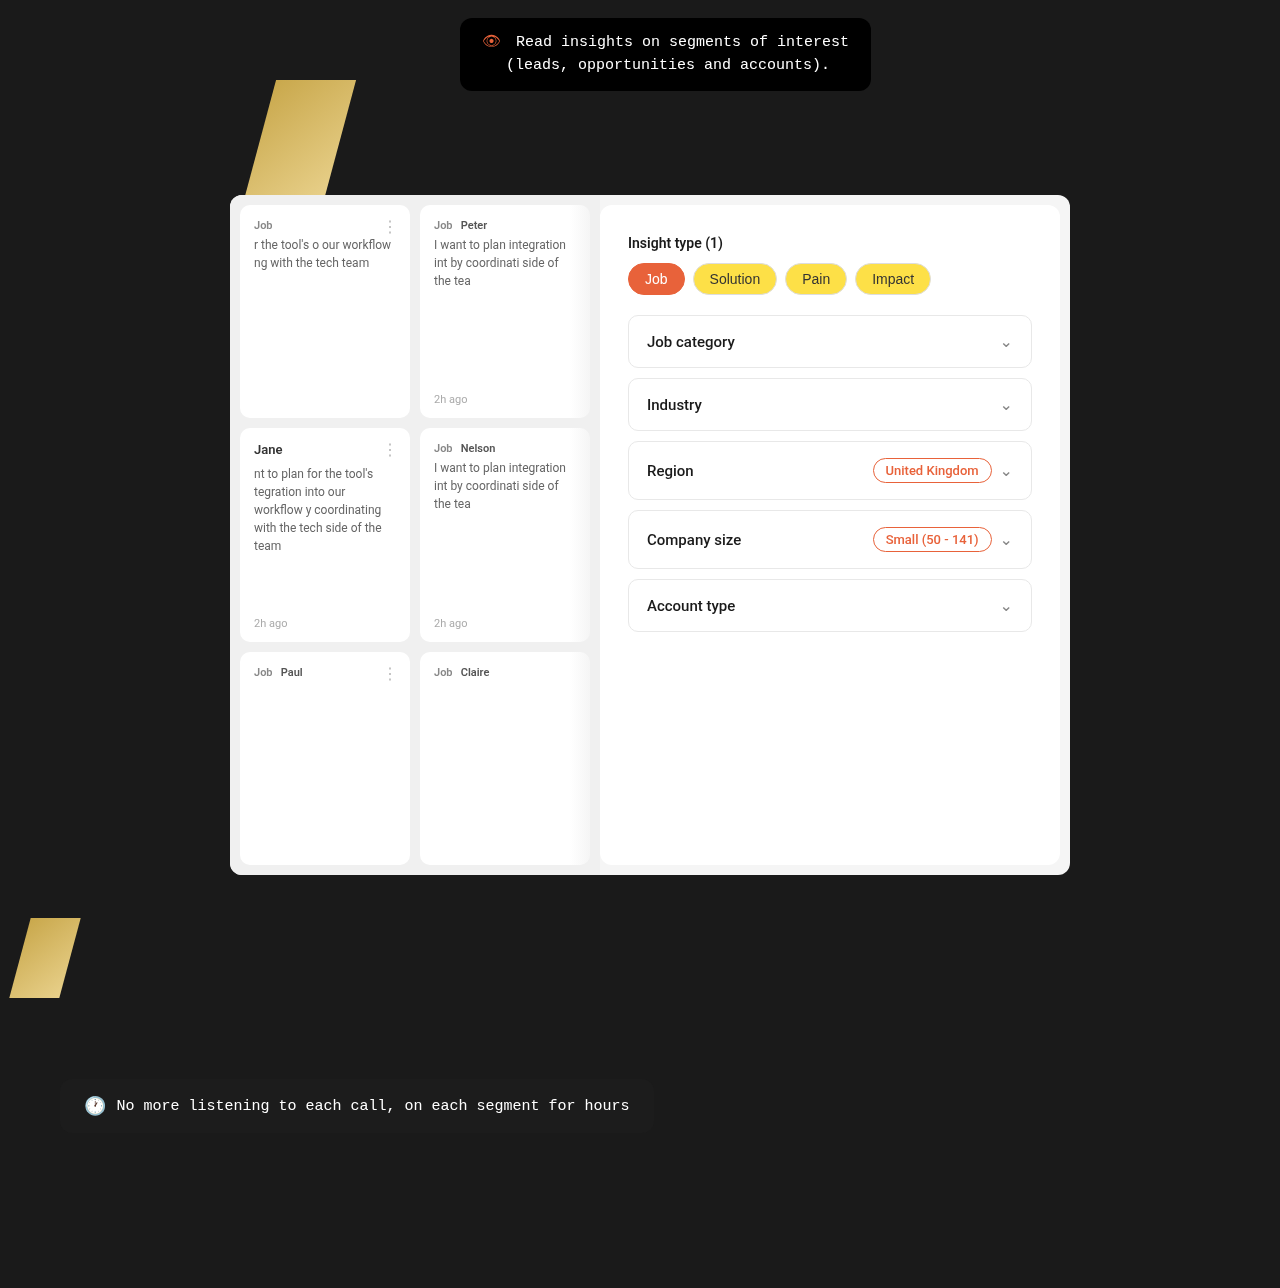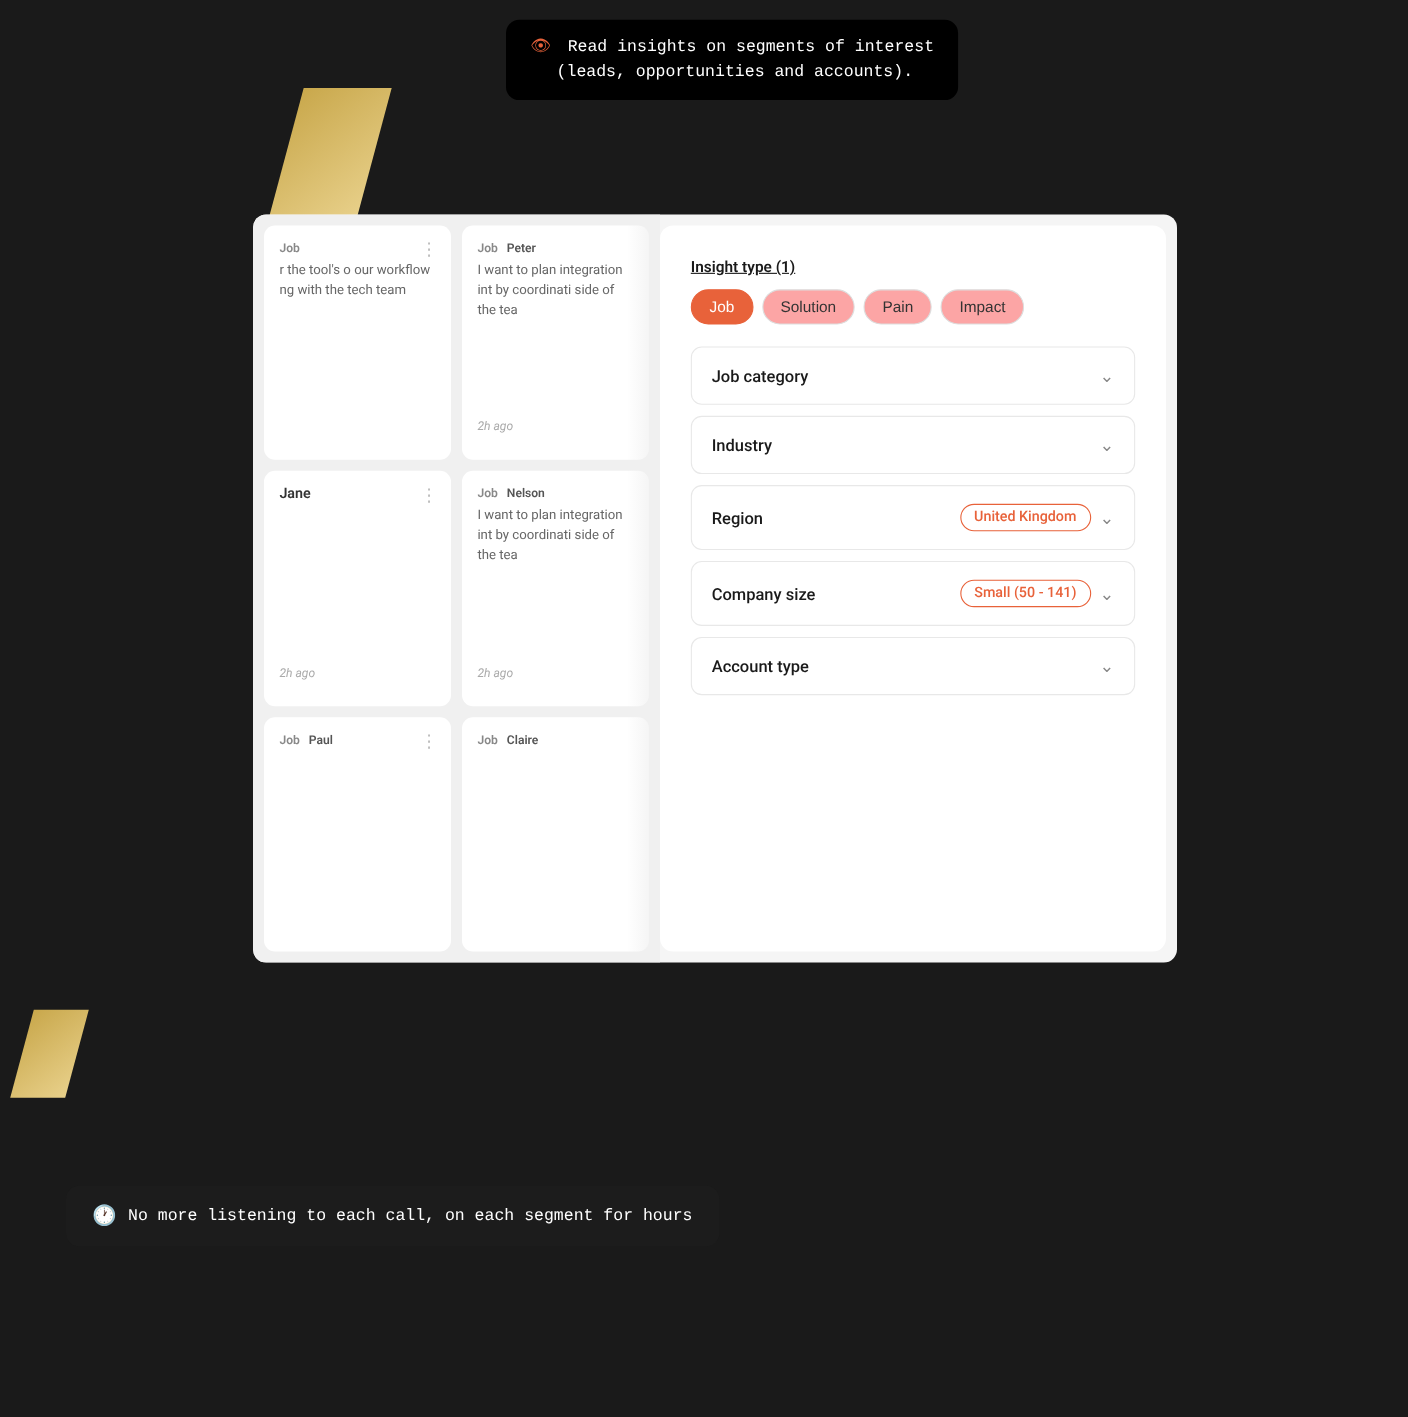--- a/index.html
+++ b/index.html
@@ -120,23 +120,22 @@
     .card-text {
       font-size: 12px;
       color: #666;
       line-height: 1.5;
     }
 
     .card-time {
       font-size: 11px;
       color: #aaa;
       position: absolute;
-      bottom: 24px;
+      bottom: 12px;
       left: 14px;
-      font-style: italic;
     }
 
     .card-menu {
       position: absolute;
       top: 12px;
       right: 12px;
       color: #bbb;
       font-size: 16px;
       cursor: pointer;
     }
@@ -157,38 +156,37 @@
       font-weight: 700;
       color: #1a1a1a;
       margin-bottom: 20px;
     }
 
     .insight-type-label {
       font-size: 14px;
       font-weight: 600;
       color: #1a1a1a;
       margin-bottom: 12px;
-      text-decoration: underline;
     }
 
     .insight-type-pills {
       display: flex;
       gap: 8px;
       flex-wrap: wrap;
       margin-bottom: 20px;
     }
 
     .pill {
       border-radius: 20px;
       padding: 7px 16px;
       font-size: 14px;
       font-weight: 500;
       cursor: pointer;
       border: 1.5px solid #ddd;
-      background: #fca5a5;
+      background: #fde047;
       color: #333;
     }
 
     .pill.active {
       background: #e8623a;
       border-color: #e8623a;
       color: #fff;
     }
 
     .filter-row {
@@ -279,20 +277,21 @@
 
     <div class="card">
       <div class="card-badge">Job &nbsp; <span style="color:#555">Peter</span></div>
       <div class="card-text">I want to plan integration int by coordinati side of the tea</div>
       <div class="card-time">2h ago</div>
     </div>
 
     <div class="card">
       <div class="card-menu">⋮</div>
       <div class="card-name">Jane</div>
+      <div class="card-text">nt to plan for the tool's tegration into our workflow y coordinating with the tech side of the team</div>
       <div class="card-time">2h ago</div>
     </div>
 
     <div class="card">
       <div class="card-badge">Job &nbsp; <span style="color:#555">Nelson</span></div>
       <div class="card-text">I want to plan integration int by coordinati side of the tea</div>
       <div class="card-time">2h ago</div>
     </div>
 
     <div class="card">

